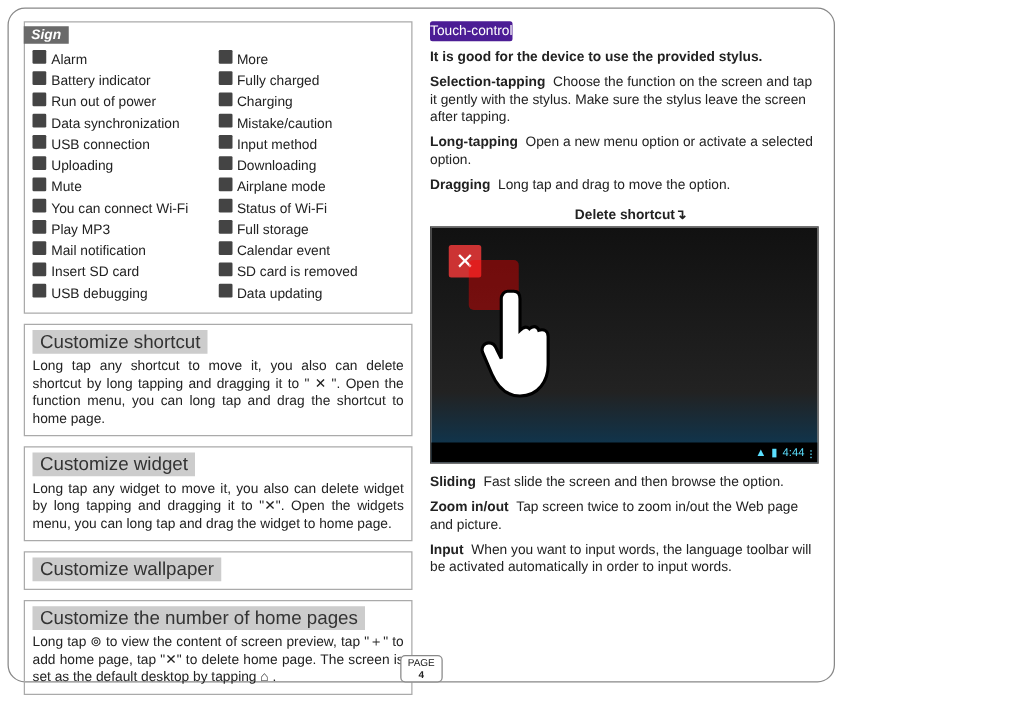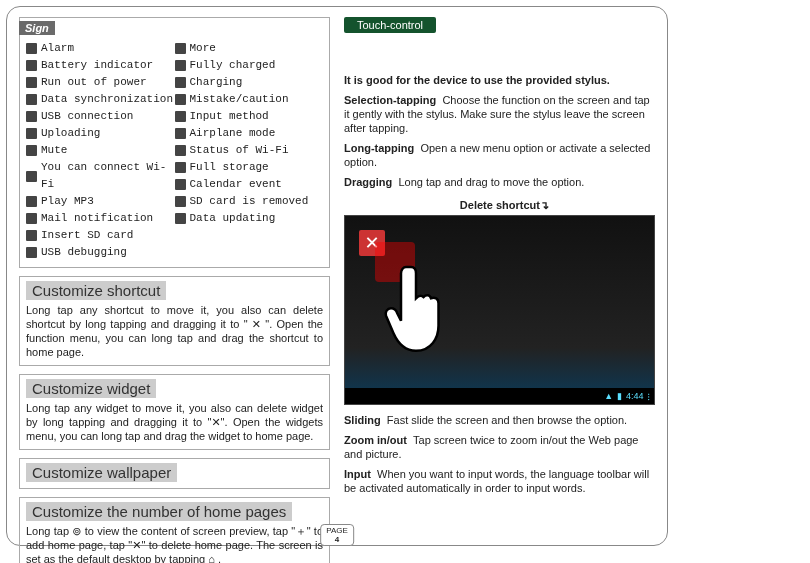--- a/index.html
+++ b/index.html
@@ -41,32 +41,32 @@
   }
   .grey-label {
     display:inline-block;
     background:#ccc;
     color:#333;
     padding:1px 6px;
     font-size:15px;
   }
   .sign-cols { display:flex; }
   .sign-col { flex:1; }
-  .sign-item { line-height:17px; display:flex; align-items:center; gap:4px;font-family:Liberation Mono, monospace;}
+  .sign-item { line-height:17px; display:flex; gap:4px;}
   .ico {
     width:11px; height:11px; display:inline-block; flex-shrink:0;
     background:#444; border-radius:1px;
   }
   .bodytxt { line-height:14px; text-align:justify; margin-top:3px;}
   .dark-label {
-    display:inline-block; background:#14532d; color:#fff;
-    padding:1px 13px; border-radius:2px; font-size:11px;
+    display:inline-block; background:#4c1d95; color:#fff;
+    padding:1px 0; border-radius:2px; font-size:11px;
   }
   .rcol-line { margin-bottom:6px; line-height:14px;}
-  .bold { font-weight:bold;margin-top:34px;}
+  .bold { font-weight:bold;}
   .screenshot {
     width: 100%; height:190px;
     background: linear-gradient(#111, #222 70%, #0a3b5b);
     border:1px solid #444; position:relative; margin:3px 0 8px 0;
     overflow:hidden;
   }
   .xbtn {
     position:absolute; top:14px; left:14px;
     width:26px;height:26px; background:#c33; color:#fff;
     font-size:18px; text-align:center; line-height:26px;
@@ -167,20 +167,24 @@
               <span class="ico"></span>
               <span>Charging</span>
             </div>
           <div class="sign-item">
               <span class="ico"></span>
               <span>Mistake/caution</span>
             </div>
           <div class="sign-item">
               <span class="ico"></span>
               <span>Input method</span>
+            </div>
+          <div class="sign-item">
+              <span class="ico"></span>
+              <span>Downloading</span>
             </div>
           <div class="sign-item">
               <span class="ico"></span>
               <span>Airplane mode</span>
             </div>
           <div class="sign-item">
               <span class="ico"></span>
               <span>Status of Wi-Fi</span>
             </div>
           <div class="sign-item">

